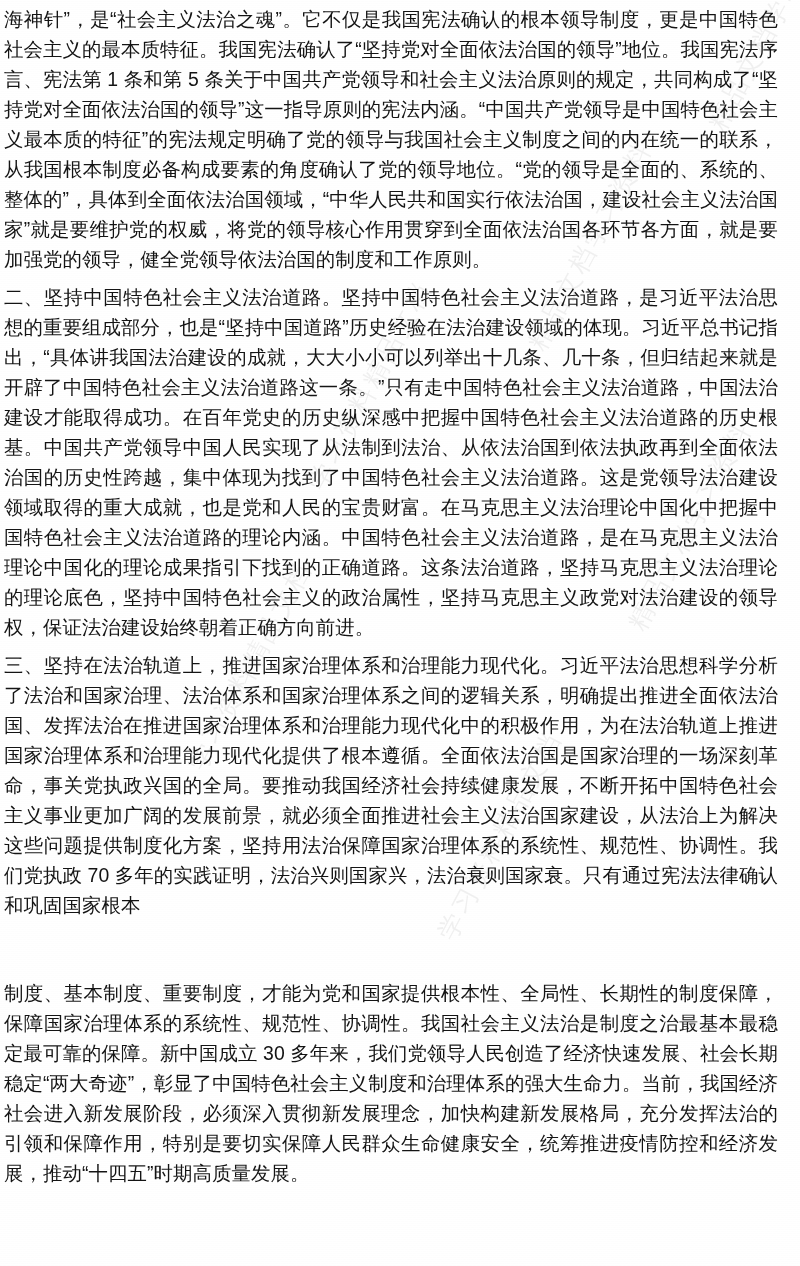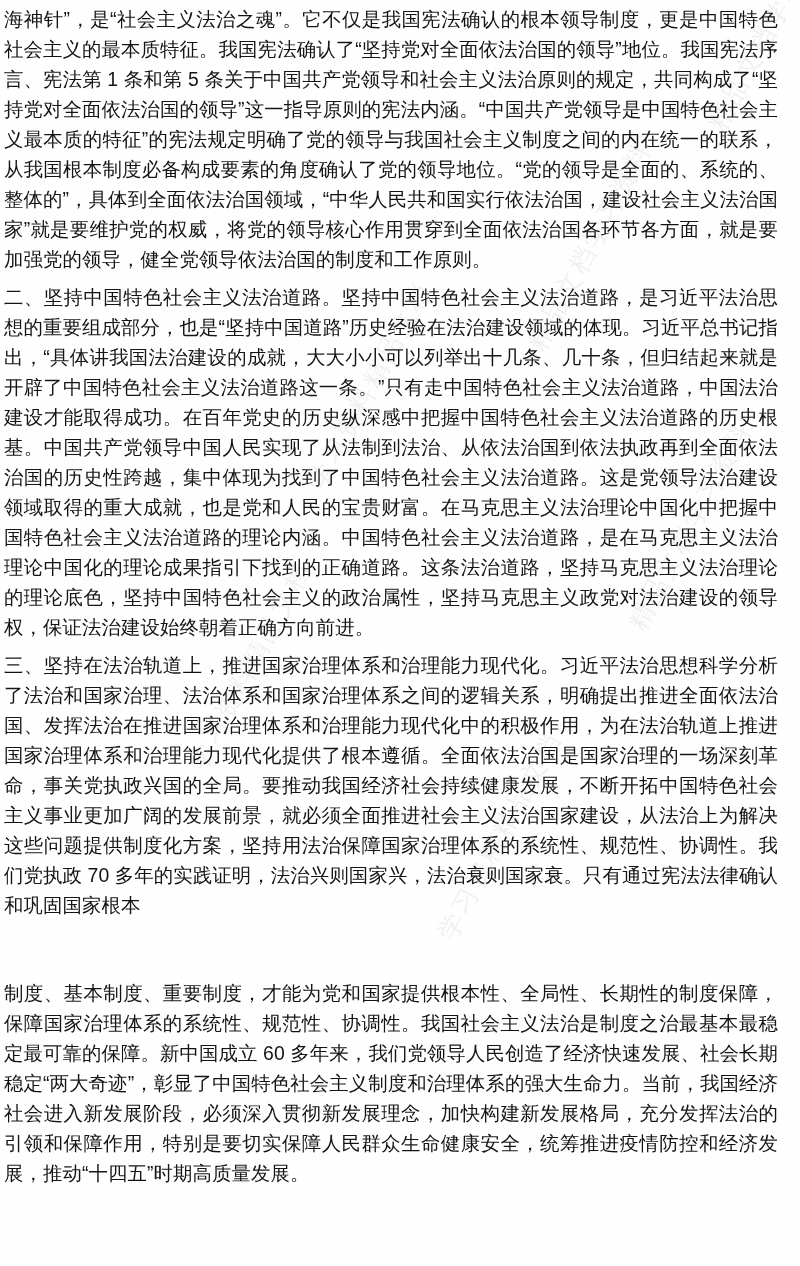--- a/index.html
+++ b/index.html
@@ -92,18 +92,18 @@
 
   <div class="page page-1">
     <p class="para">海神针”，是“社会主义法治之魂”。它不仅是我国宪法确认的根本领导制度，更是中国特色社会主义的最本质特征。我国宪法确认了“坚持党对全面依法治国的领导”地位。我国宪法序言、宪法第 1 条和第 5 条关于中国共产党领导和社会主义法治原则的规定，共同构成了“坚持党对全面依法治国的领导”这一指导原则的宪法内涵。“中国共产党领导是中国特色社会主义最本质的特征”的宪法规定明确了党的领导与我国社会主义制度之间的内在统一的联系，从我国根本制度必备构成要素的角度确认了党的领导地位。“党的领导是全面的、系统的、整体的”，具体到全面依法治国领域，“中华人民共和国实行依法治国，建设社会主义法治国家”就是要维护党的权威，将党的领导核心作用贯穿到全面依法治国各环节各方面，就是要加强党的领导，健全党领导依法治国的制度和工作原则。</p>
     <p class="para">二、坚持中国特色社会主义法治道路。坚持中国特色社会主义法治道路，是习近平法治思想的重要组成部分，也是“坚持中国道路”历史经验在法治建设领域的体现。习近平总书记指出，“具体讲我国法治建设的成就，大大小小可以列举出十几条、几十条，但归结起来就是开辟了中国特色社会主义法治道路这一条。”只有走中国特色社会主义法治道路，中国法治建设才能取得成功。在百年党史的历史纵深感中把握中国特色社会主义法治道路的历史根基。中国共产党领导中国人民实现了从法制到法治、从依法治国到依法执政再到全面依法治国的历史性跨越，集中体现为找到了中国特色社会主义法治道路。这是党领导法治建设领域取得的重大成就，也是党和人民的宝贵财富。在马克思主义法治理论中国化中把握中国特色社会主义法治道路的理论内涵。中国特色社会主义法治道路，是在马克思主义法治理论中国化的理论成果指引下找到的正确道路。这条法治道路，坚持马克思主义法治理论的理论底色，坚持中国特色社会主义的政治属性，坚持马克思主义政党对法治建设的领导权，保证法治建设始终朝着正确方向前进。</p>
     <p class="para">三、坚持在法治轨道上，推进国家治理体系和治理能力现代化。习近平法治思想科学分析了法治和国家治理、法治体系和国家治理体系之间的逻辑关系，明确提出推进全面依法治国、发挥法治在推进国家治理体系和治理能力现代化中的积极作用，为在法治轨道上推进国家治理体系和治理能力现代化提供了根本遵循。全面依法治国是国家治理的一场深刻革命，事关党执政兴国的全局。要推动我国经济社会持续健康发展，不断开拓中国特色社会主义事业更加广阔的发展前景，就必须全面推进社会主义法治国家建设，从法治上为解决这些问题提供制度化方案，坚持用法治保障国家治理体系的系统性、规范性、协调性。我们党执政 70 多年的实践证明，法治兴则国家兴，法治衰则国家衰。只有通过宪法法律确认和巩固国家根本</p>
   </div>
 
   <div class="page-gap"></div>
 
   <div class="page page-2">
-    <p class="para">制度、基本制度、重要制度，才能为党和国家提供根本性、全局性、长期性的制度保障，保障国家治理体系的系统性、规范性、协调性。我国社会主义法治是制度之治最基本最稳定最可靠的保障。新中国成立 60 多年来，我们党领导人民创造了经济快速发展、社会长期稳定“两大奇迹”，彰显了中国特色社会主义制度和治理体系的强大生命力。当前，我国经济社会进入新发展阶段，必须深入贯彻新发展理念，加快构建新发展格局，充分发挥法治的引领和保障作用，特别是要切实保障人民群众生命健康安全，统筹推进疫情防控和经济发展，推动“十四五”时期高质量发展。</p>
+    <p class="para">制度、基本制度、重要制度，才能为党和国家提供根本性、全局性、长期性的制度保障，保障国家治理体系的系统性、规范性、协调性。我国社会主义法治是制度之治最基本最稳定最可靠的保障。新中国成立 30 多年来，我们党领导人民创造了经济快速发展、社会长期稳定“两大奇迹”，彰显了中国特色社会主义制度和治理体系的强大生命力。当前，我国经济社会进入新发展阶段，必须深入贯彻新发展理念，加快构建新发展格局，充分发挥法治的引领和保障作用，特别是要切实保障人民群众生命健康安全，统筹推进疫情防控和经济发展，推动“十四五”时期高质量发展。</p>
   </div>
 
 </div>
 
 <div class="grain"></div>
 
 </body></html>

